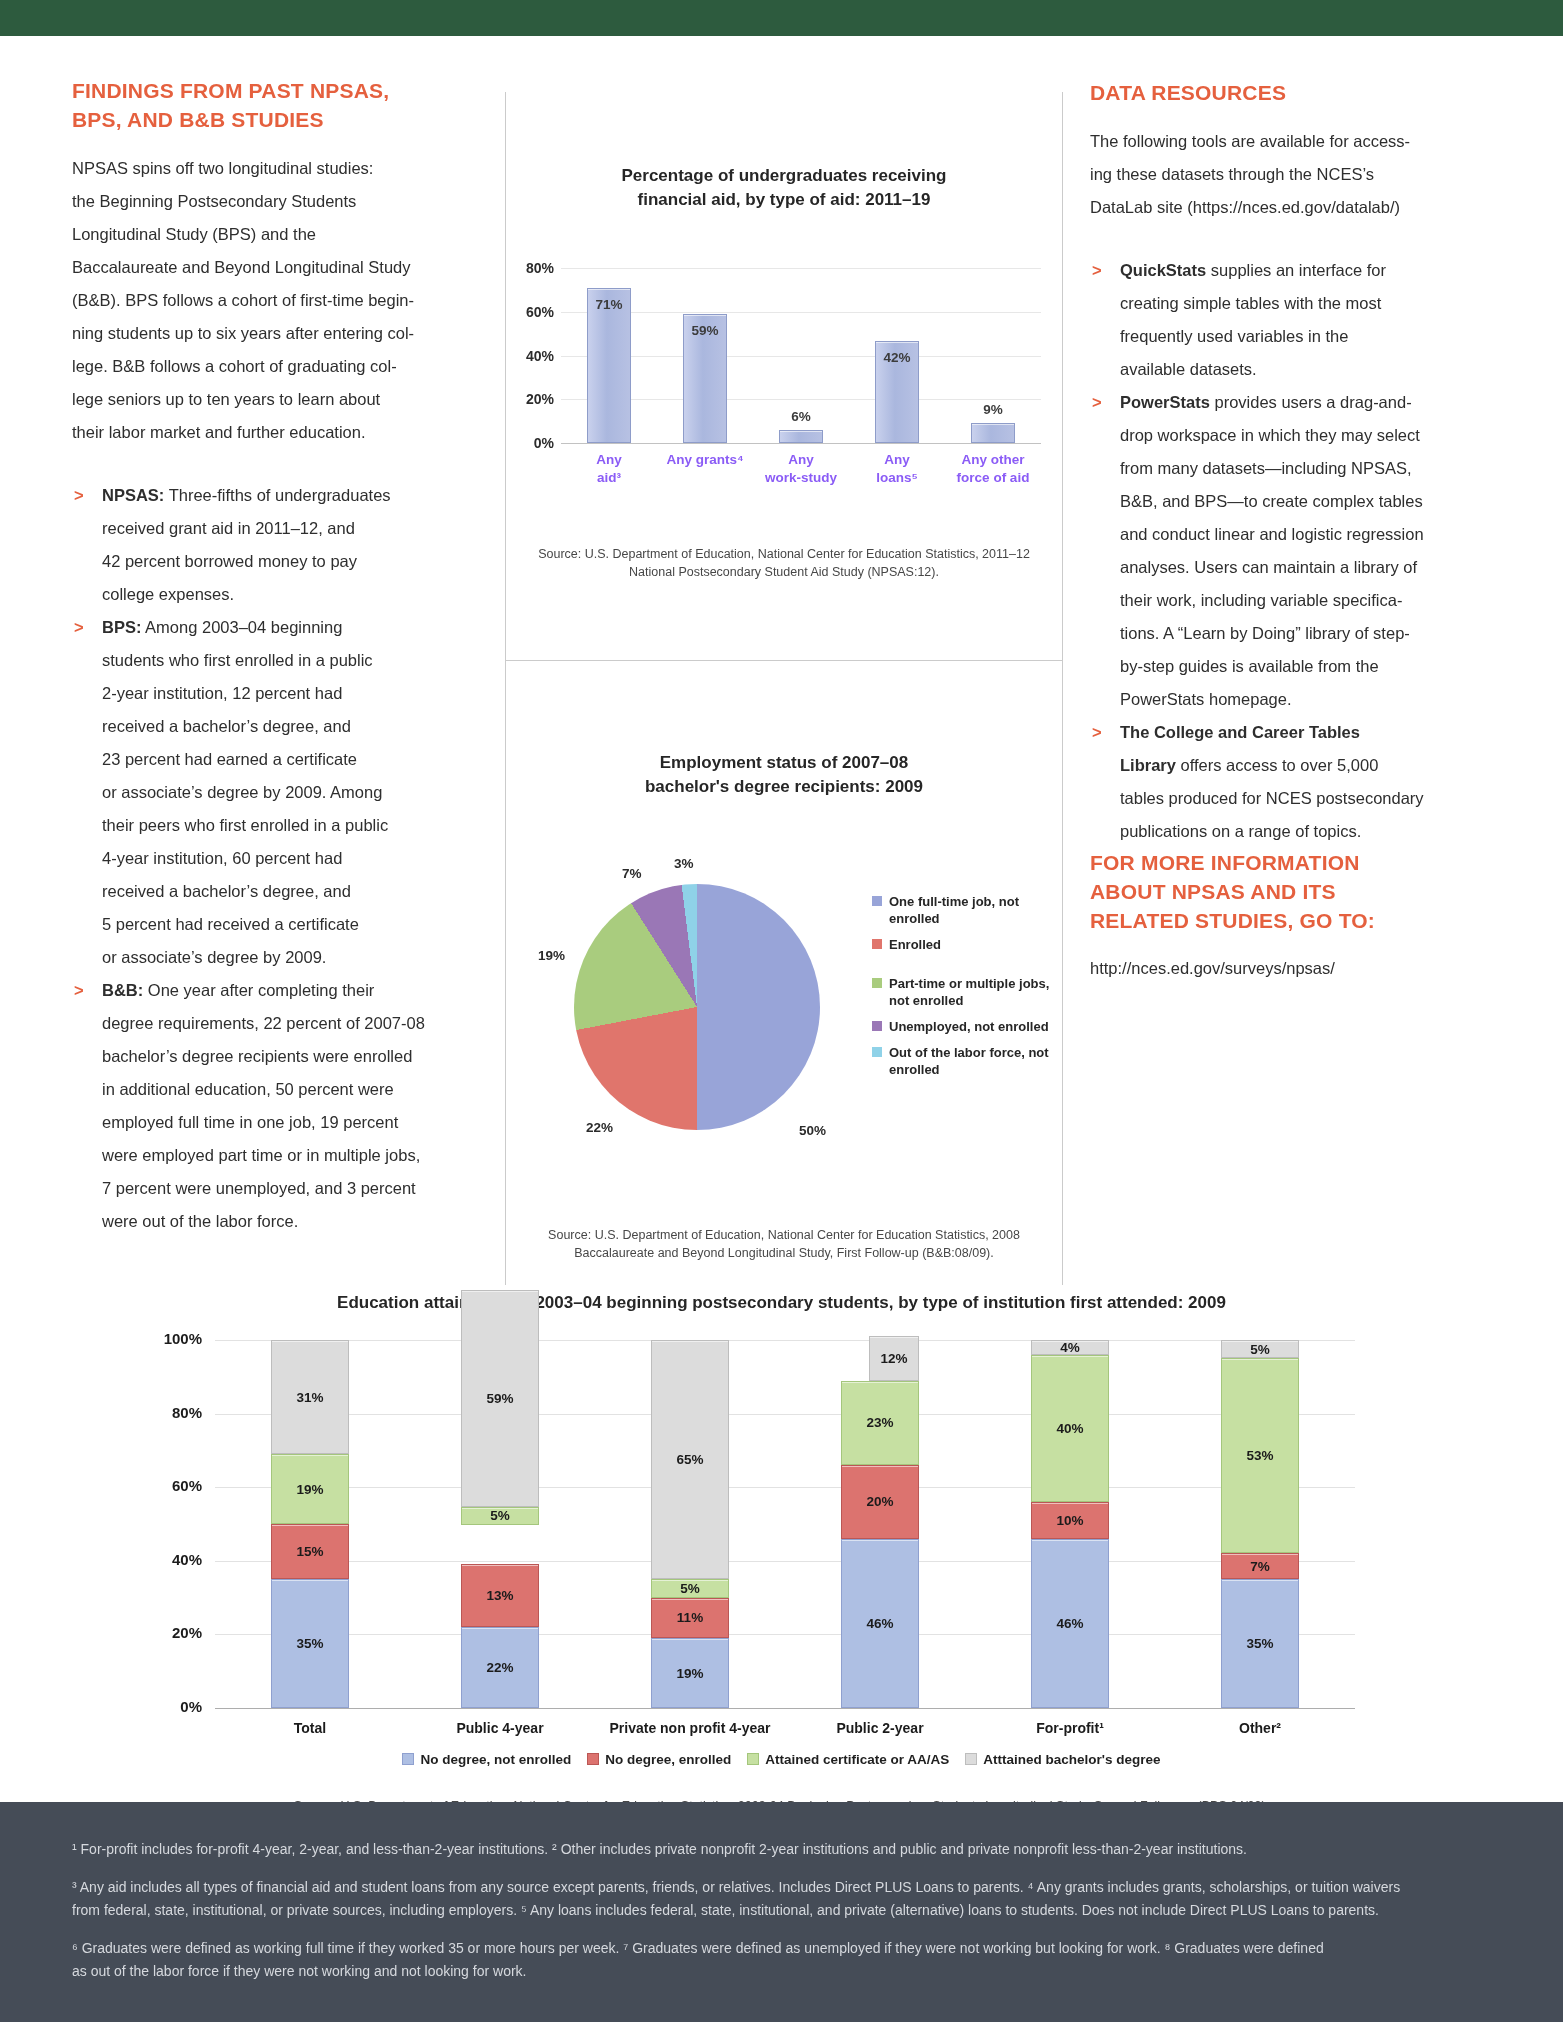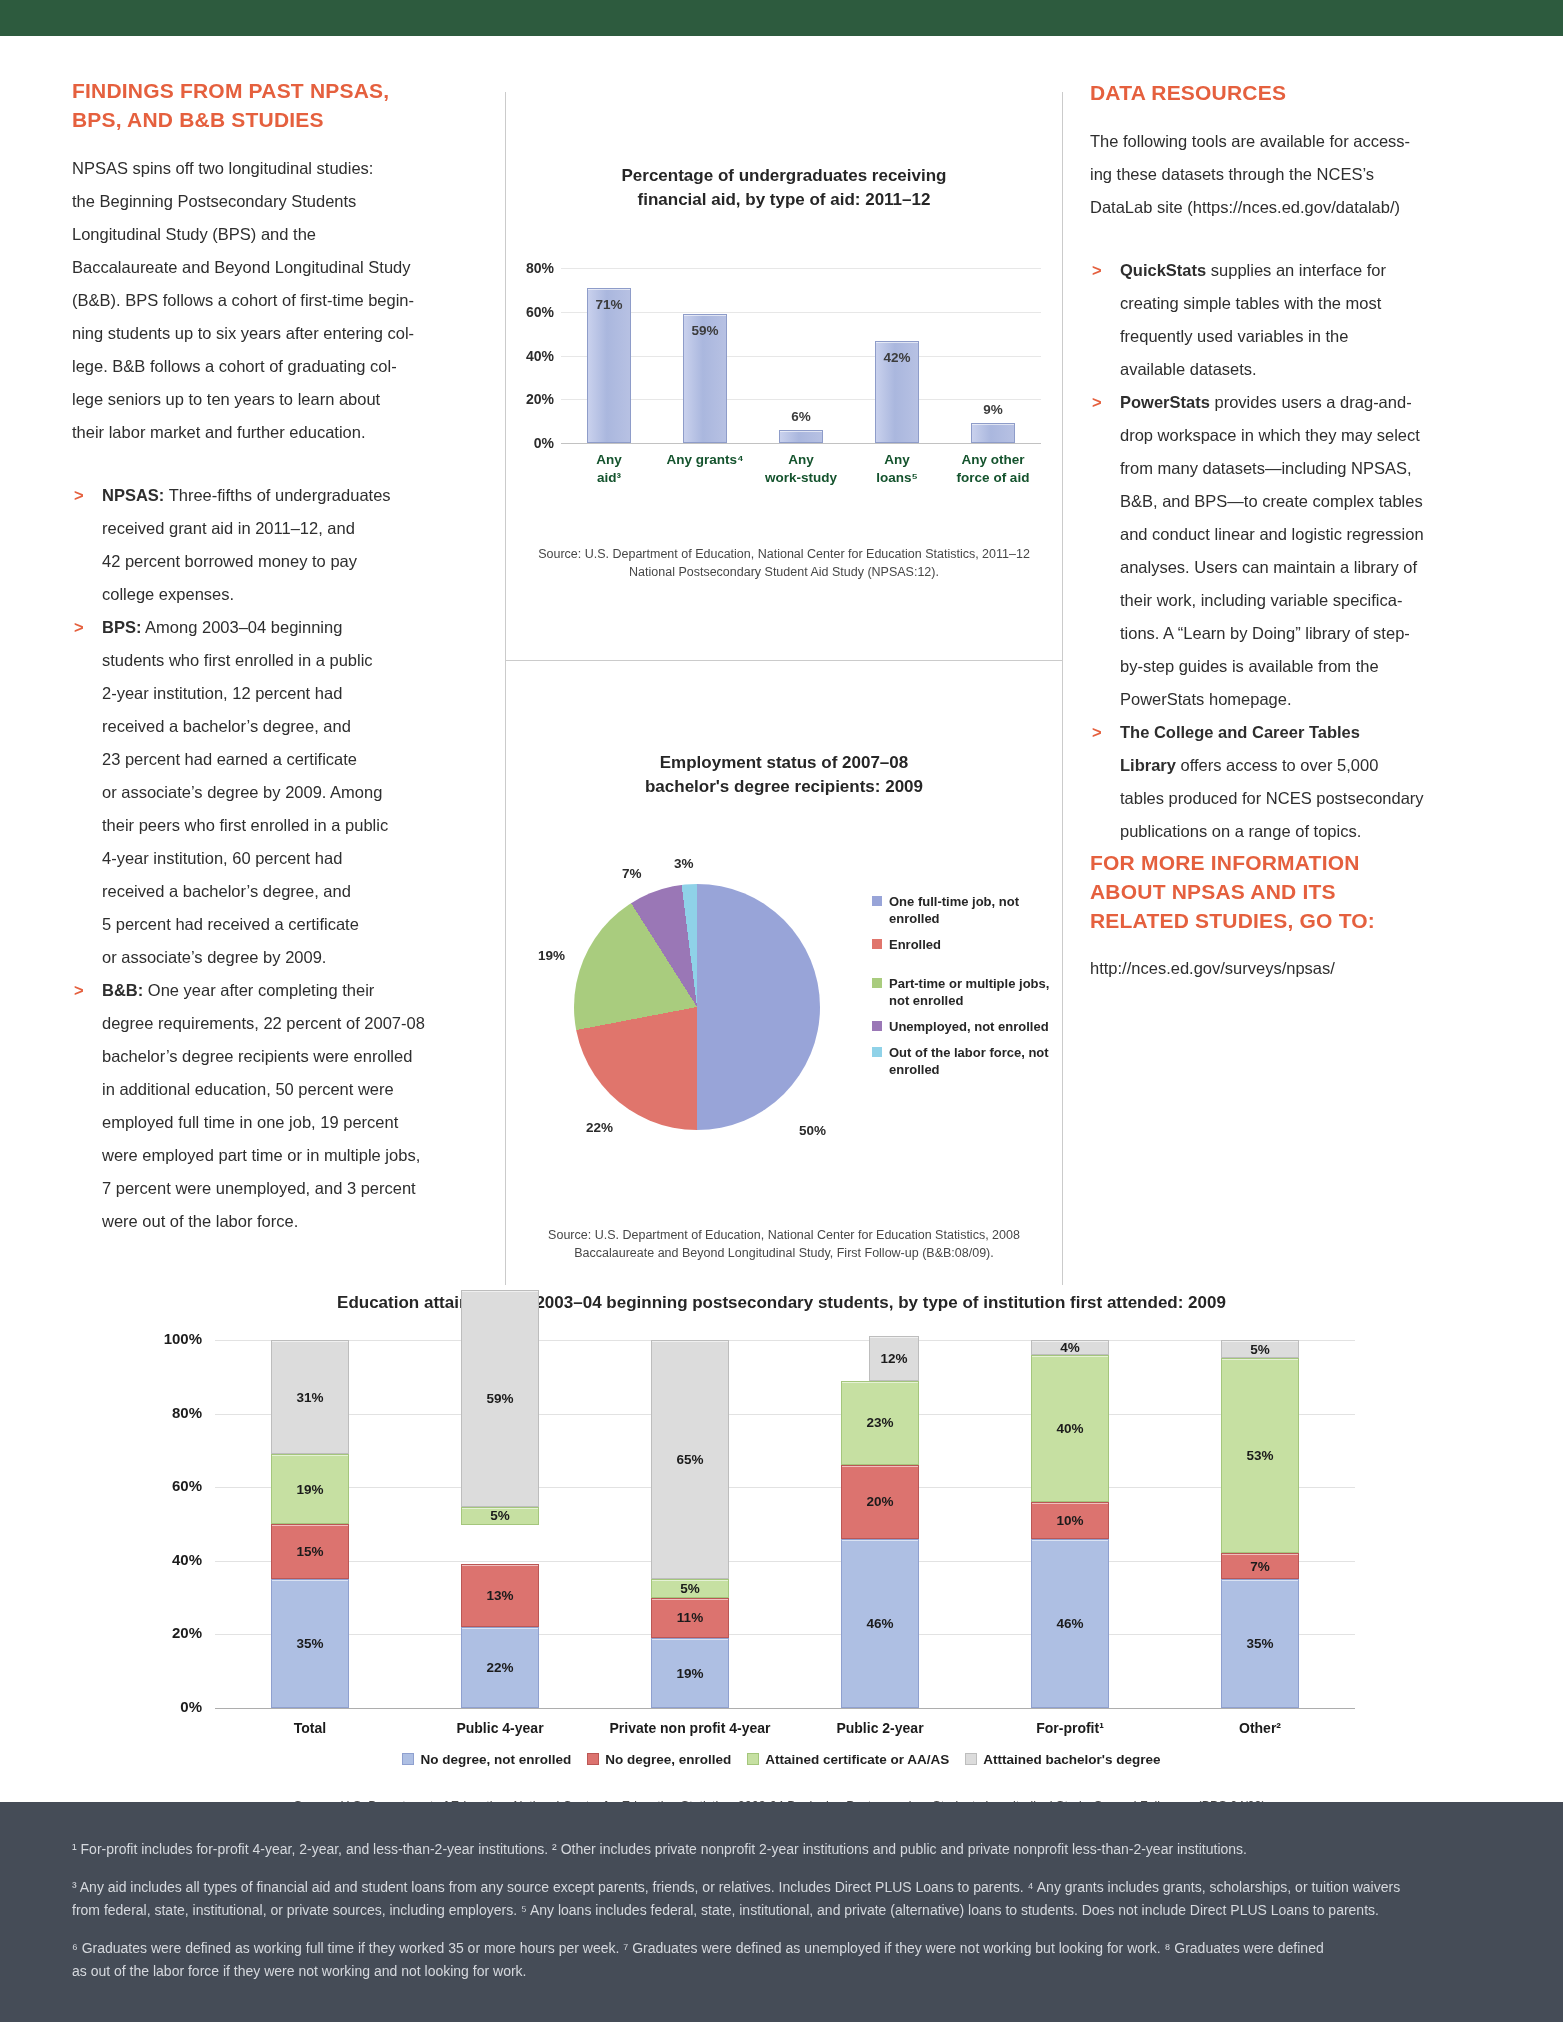--- a/index.html
+++ b/index.html
@@ -42,21 +42,21 @@
   .bc-slots{position:absolute;left:0;top:0;width:100%;height:100%;display:flex;}
   .bc-slot{flex:1;position:relative;display:flex;align-items:flex-end;justify-content:center;}
   .bc-bar{width:44px;position:relative;box-sizing:border-box;border:1px solid #8e9cc9;
           background:linear-gradient(90deg,#c9d1ed 0%,#aab7de 45%,#b7c1e3 100%);
           box-shadow:inset 0 1px 0 rgba(255,255,255,.6);}
   .bc-val{position:absolute;left:50%;transform:translateX(-50%);font-weight:bold;font-size:13.5px;
           color:#3c3c3c;white-space:nowrap;}
   .bc-val.inside{top:8px;}
   .bc-val.above{top:-22px;}
   .bc-xlab{position:absolute;top:calc(100% + 8px);left:50%;transform:translateX(-50%);
-           text-align:center;font-weight:bold;font-size:13.5px;line-height:18px;color:#14532d;white-space:nowrap;}
+           text-align:center;font-weight:bold;font-size:13.5px;line-height:18px;color:#8b5cf6;white-space:nowrap;}
   .bar-panel .source{position:absolute;top:440px;left:18px;right:18px;}
 
   
   .pie-panel{position:absolute;left:506px;top:661px;width:556px;height:624px;}
   .pie-panel .chart-title{position:absolute;top:90px;left:0;width:100%;}
   #pie-box{position:absolute;left:68px;top:223px;width:246px;height:246px;border-radius:50%;}
   .pie-lab{position:absolute;font-weight:bold;font-size:13.5px;color:#2b2b2b;}
   #pie-legend{position:absolute;left:366px;top:232px;width:186px;}
   .pl-item{position:relative;padding-left:17px;font-weight:bold;font-size:13px;line-height:17px;
            color:#262626;margin-bottom:9px;}
@@ -134,21 +134,21 @@
 7 percent were unemployed, and 3 percent
 were out of the labor force.</div>
       </div>
   </section>
 
   <div class="vline" id="vl1"></div>
   <div class="vline" id="vl2"></div>
   <div class="hline"></div>
 
   <section class="bar-panel">
-    <h3 class="chart-title"><span>Percentage of undergraduates receiving</span><br><span>financial aid, by type of aid: 2011–12</span></h3>
+    <h3 class="chart-title"><span>Percentage of undergraduates receiving</span><br><span>financial aid, by type of aid: 2011–19</span></h3>
     <div id="bc-yticks">
         <div class="ytick" style="top: 167px;">0%</div>
         <div class="ytick" style="top: 123.25px;">20%</div>
         <div class="ytick" style="top: 79.5px;">40%</div>
         <div class="ytick" style="top: 35.75px;">60%</div>
         <div class="ytick" style="top: -8px;">80%</div>
       </div>
     <div id="bc-plot">
         <div class="grid axis" style="top: 175px;"></div>
         <div class="grid" style="top: 131.25px;"></div>

